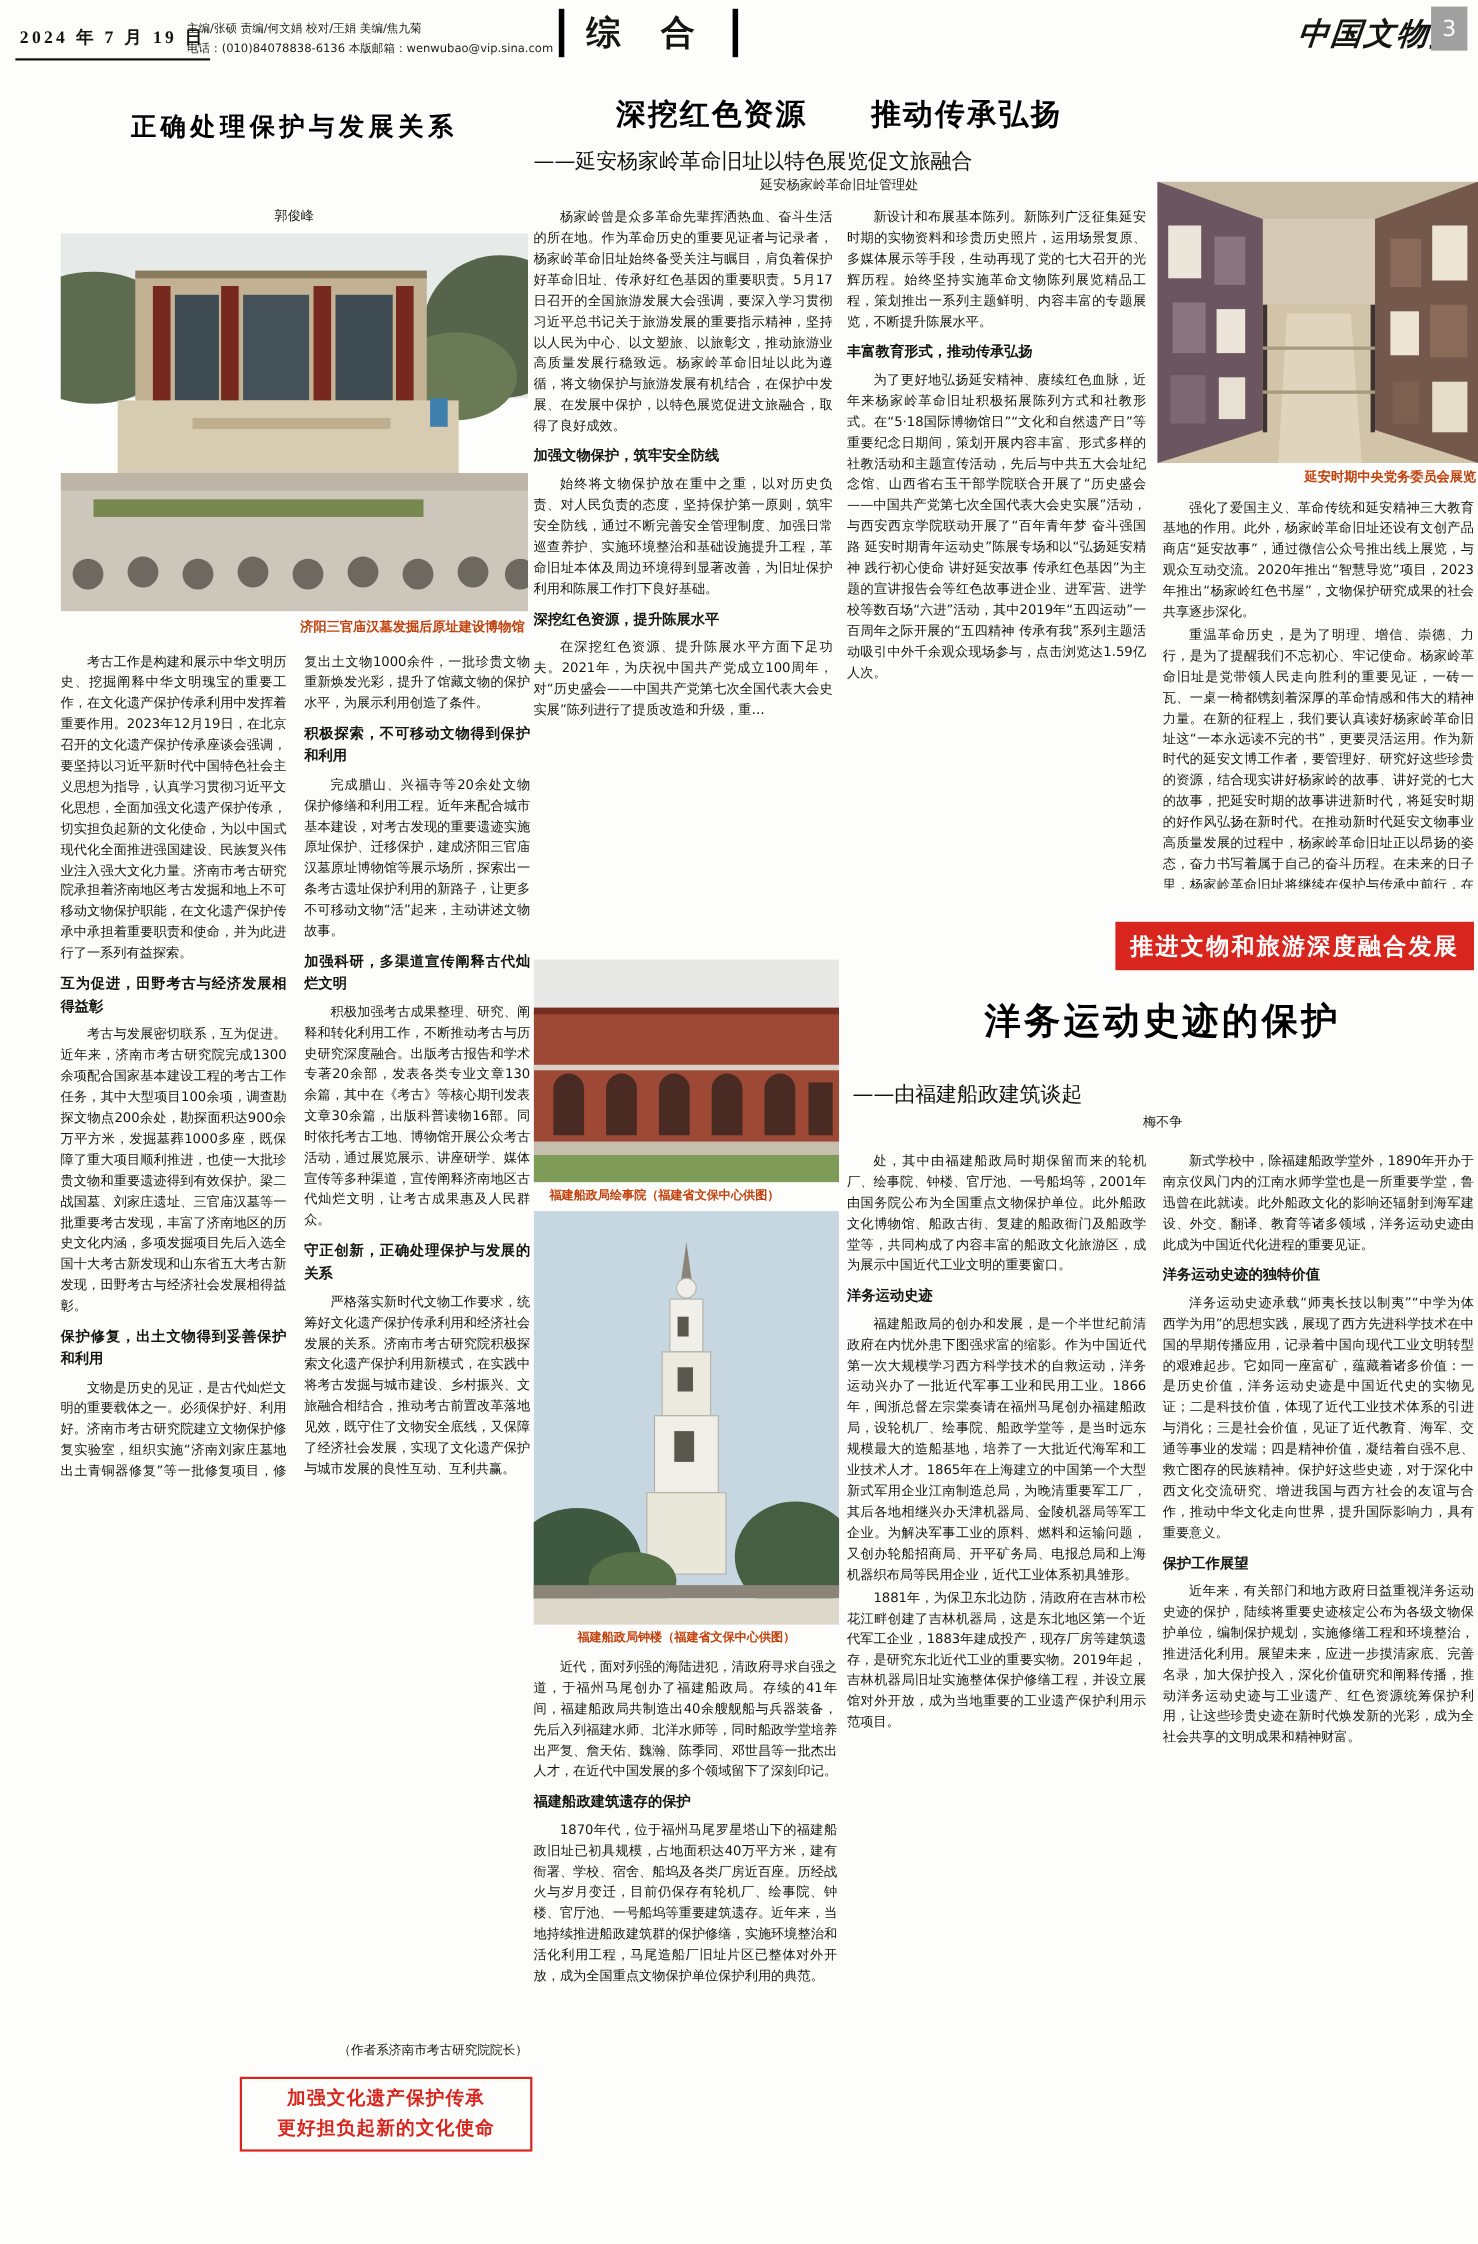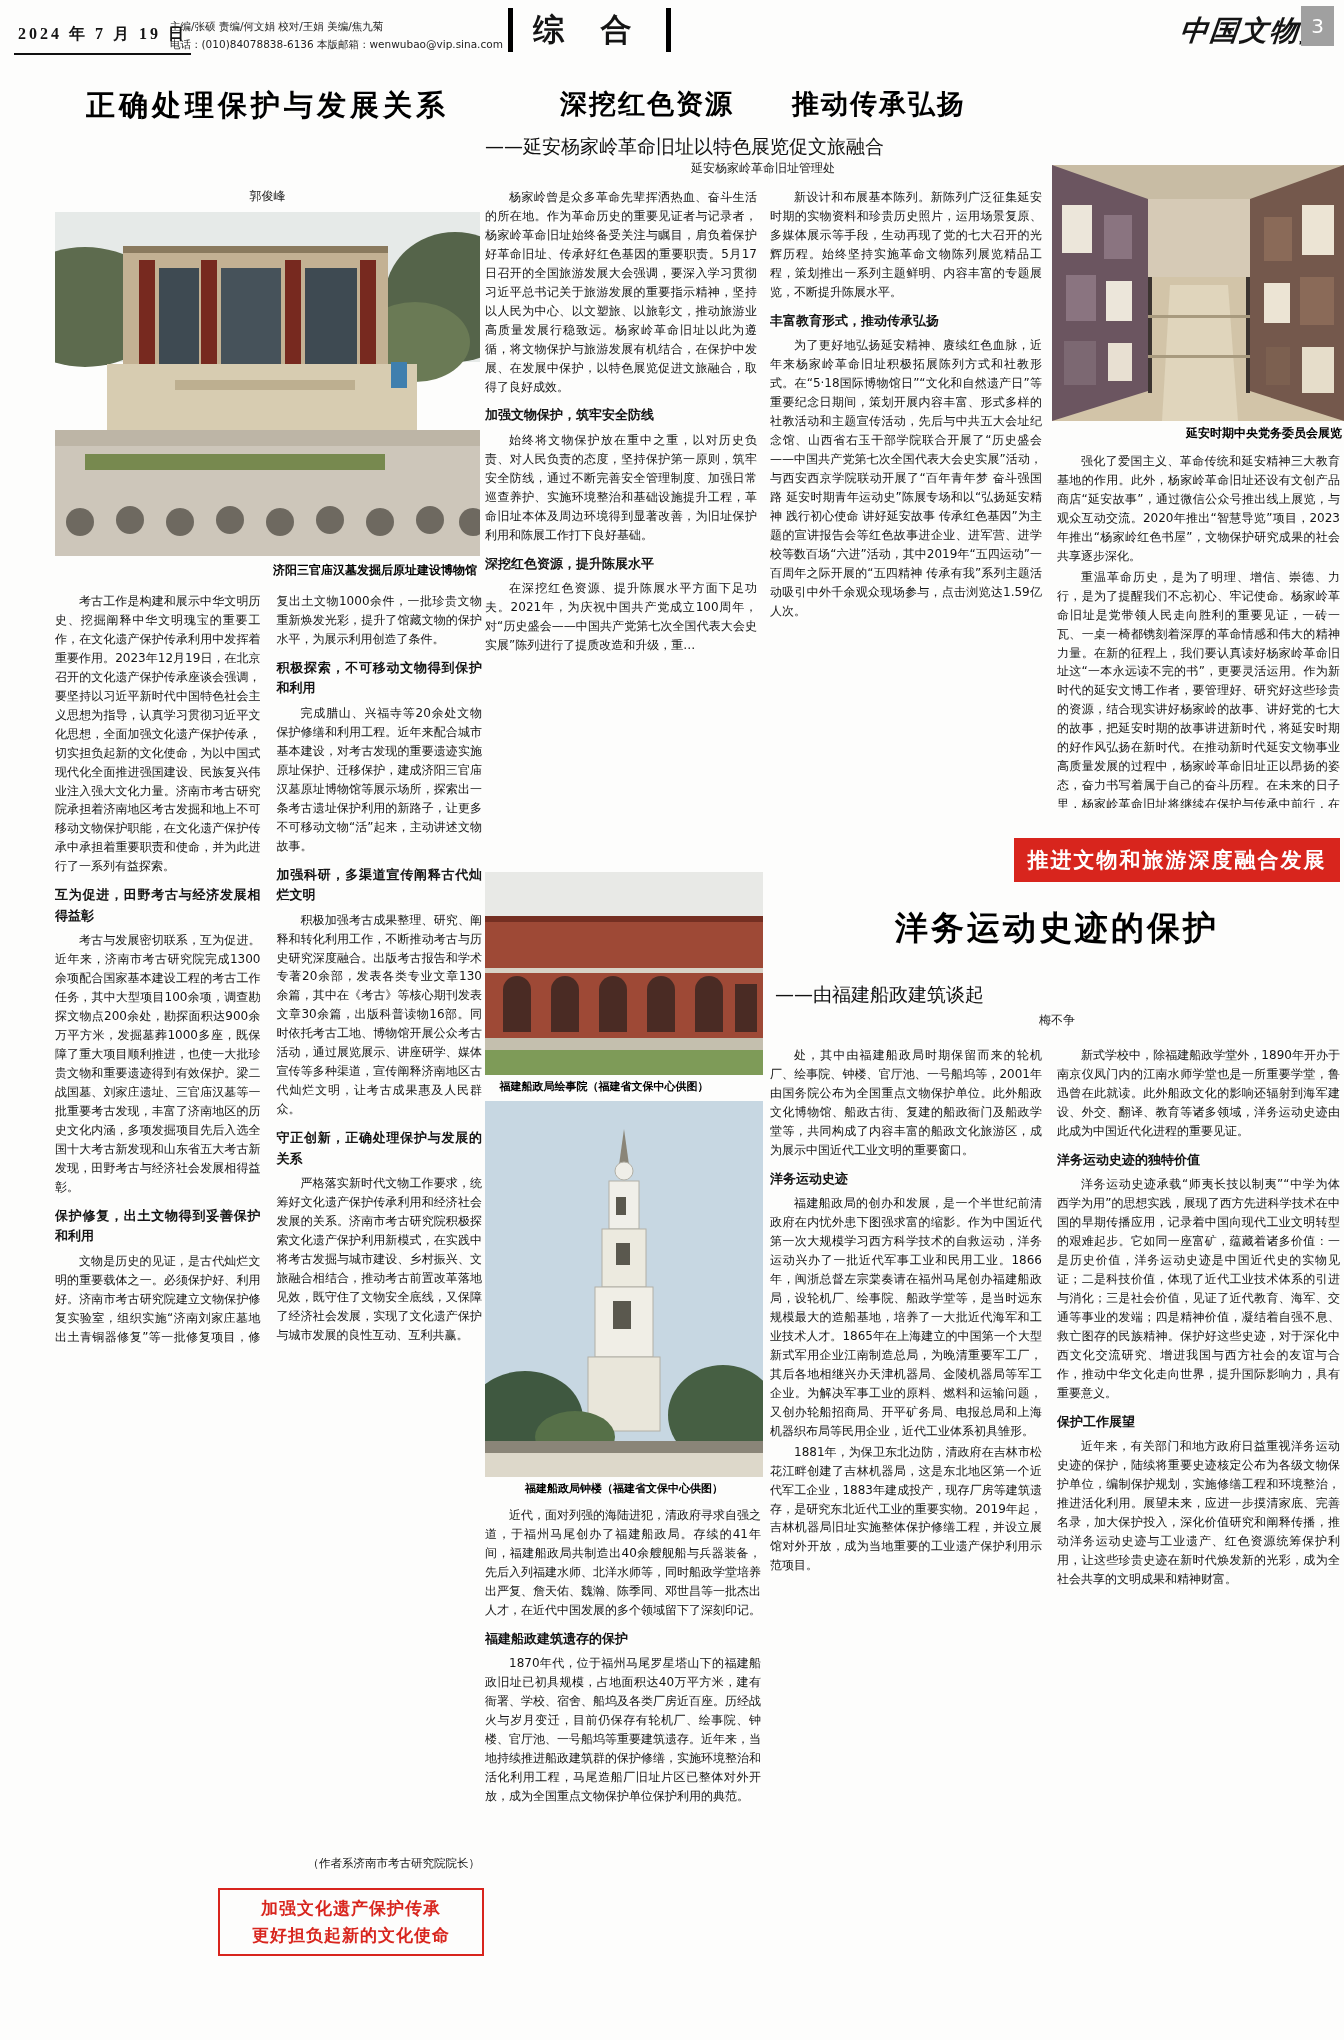--- a/index.html
+++ b/index.html
@@ -16,28 +16,28 @@
                     font-family:Liberation Sans, sans-serif;}
   .hdr-masthead{position:absolute;left:1180px;top:12px;font-size:28px;font-weight:bold;
                 font-style:italic;transform:skewX(-6deg);letter-spacing:2px;
                 font-family:"Liberation Serif",serif;}
   .hdr-pagenum{position:absolute;left:1301px;top:6px;width:33px;height:40px;background:#a0a0a0;
                color:#fff;font-size:20px;display:flex;align-items:center;justify-content:center;}
   
   .headline{font-family:"Liberation Serif",serif;font-weight:bold;color:#000;text-align:center;}
   .subtitle{text-align:left;font-size:19px;color:#111;}
   .byline{text-align:center;font-size:12px;color:#222;}
-  .caption{font-size:12px;font-weight:bold;color:#000000;}
+  .caption{font-size:12px;font-weight:bold;color:#c2410c;}
   .colbox{position:absolute;overflow:hidden;font-size:12px;line-height:1.58;text-align:justify;}
   .body-p{text-indent:2em;margin:0 0 2px 0;}
   .sub-head{font-weight:bold;font-size:13px;margin:9px 0 5px 0;text-indent:0;}
   .photo{position:absolute;overflow:hidden;}
   .photo svg{display:block;}
   
-  #left-hl1{position:absolute;left:55px;top:86px;width:425px;font-size:29px;letter-spacing:4px;}
+  #left-hl1{position:absolute;left:55px;top:100px;width:425px;font-size:23px;letter-spacing:4px;}
   #left-hl2{position:absolute;left:40px;top:130px;width:455px;font-size:29px;letter-spacing:1px;}
   #left-byline{position:absolute;left:55px;top:188px;width:425px;}
   #left-photo{left:55px;top:212px;width:425px;height:344px;}
   #left-caption{position:absolute;left:55px;top:562px;width:422px;text-align:right;}
   #left-body{left:55px;top:592px;width:427px;height:1258px;column-count:2;column-gap:16px;}
   #left-author{position:absolute;left:250px;top:1856px;width:230px;font-size:11.5px;text-align:right;}
   #left-slogan{position:absolute;left:218px;top:1888px;width:262px;height:64px;
                border:2px solid #d8251d;color:#d8251d;font-weight:bold;font-size:17px;
                display:flex;flex-direction:column;justify-content:center;align-items:center;
                line-height:1.6;letter-spacing:1px;}

